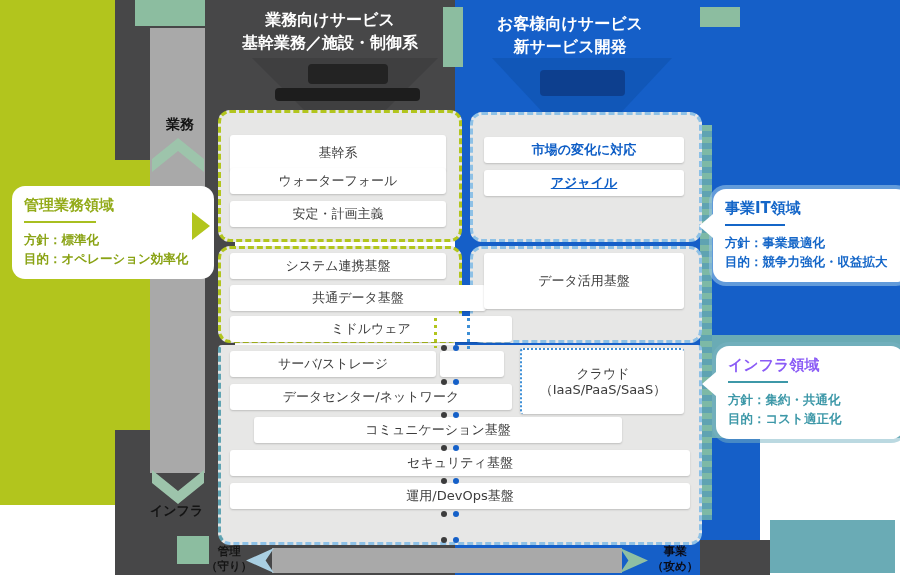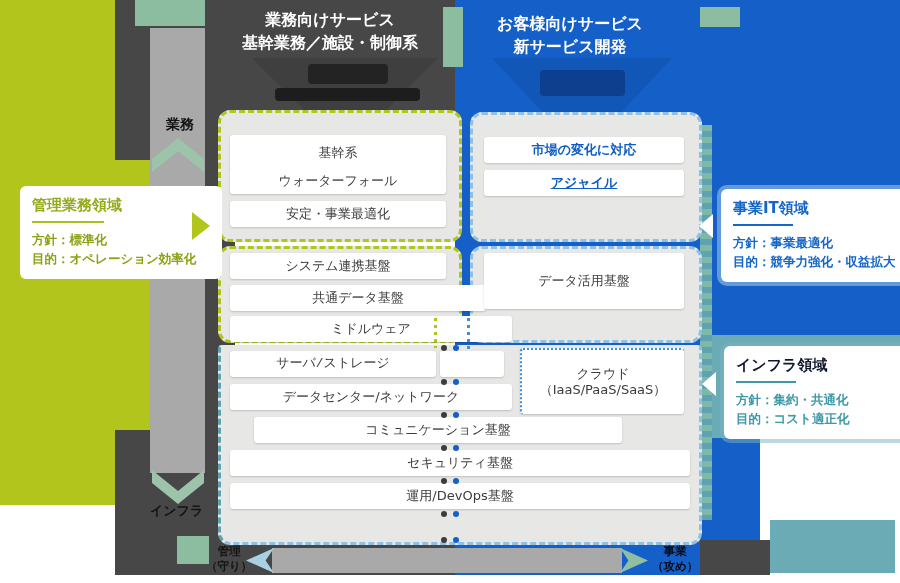--- a/index.html
+++ b/index.html
@@ -26,27 +26,27 @@
                 border-bottom:3px dashed #8ec1e6;border-top:none;
                 border-radius:4px 4px 12px 12px;}
   
   .row{position:absolute;background:#fff;border-radius:3px;display:flex;
        align-items:center;justify-content:center;font-size:13px;color:#3c3c3c;
        box-shadow:0 1px 2px rgba(0,0,0,.18);text-align:center;line-height:1.25;}
   .row.blue{color:#0e5ec6;font-weight:bold;}
   .row.col{flex-direction:column;}
   .cloudbox{border-top:2px dotted #3d8fd6;border-left:2px dotted #3d8fd6;}
   
-  .callout{position:absolute;background:#fff;border-radius:6px;padding:10px 12px;margin-left:8px;}
+  .callout{position:absolute;background:#fff;border-radius:13px;padding:10px 12px;}
   .callout .t{font-size:15px;font-weight:bold;}
   .callout .hr{height:2px;width:72px;margin:6px 0 7px 0;}
   .callout .b{font-size:12.5px;font-weight:bold;line-height:1.55;}
   .grn-txt{color:#93ab1a;} .grn-bar{background:#a8bf20;} .grn-body{color:#8aa315;}
   .blu-txt{color:#1466c8;} .blu-bar{background:#1466c8;} .blu-body{color:#1466c8;}
-  .tea-txt{color:#0f172a;} .tea-bar{background:#3d98a8;} .tea-body{color:#3d98a8;}
+  .tea-txt{color:#8b5cf6;} .tea-bar{background:#3d98a8;} .tea-body{color:#3d98a8;}
   .halo-blue{box-shadow:0 0 0 4px rgba(150,195,230,.6);}
   .halo-teal{box-shadow:0 0 0 4px rgba(120,180,195,.5);}
   
   .tri{position:absolute;width:0;height:0;}
   .chev{position:absolute;}
   .chev-up{clip-path:polygon(50% 0,100% 62%,100% 100%,50% 38%,0 100%,0 62%);background:#9dc4ab;}
   .chev-down{clip-path:polygon(0 0,50% 62%,100% 0,100% 38%,50% 100%,0 38%);background:#9dc4ab;}
   .chev-left{clip-path:polygon(100% 0,0 50%,100% 100%,70% 50%);background:#a9cfe2;}
   .chev-right{clip-path:polygon(0 0,100% 50%,0 100%,30% 50%);background:#8fbfa3;}
   
@@ -105,31 +105,31 @@
   <div class="abs obscure" style="left:540px;top:70px;width:85px;height:26px;background:#0d3f8e;"></div>
 
   <div class="panel b-grn" style="left:218px;top:110px;width:238px;height:126px;"></div>
   <div class="panel b-blu" style="left:470px;top:112px;width:226px;height:124px;"></div>
   <div class="panel b-grn" style="left:218px;top:246px;width:238px;height:91px;"></div>
   <div class="panel b-blu" style="left:470px;top:246px;width:226px;height:91px;"></div>
   <div class="panel panel-bottom" style="left:218px;top:345px;width:478px;height:197px;background:#e7e7e6;"></div>
 
   <div class="row" style="left:230px;top:135px;width:216px;height:37px;">基幹系</div>
   <div class="row" style="left:230px;top:168px;width:216px;height:26px;">ウォーターフォール</div>
-  <div class="row" style="left:230px;top:201px;width:216px;height:26px;">安定・事業最適化</div>
+  <div class="row" style="left:230px;top:201px;width:216px;height:26px;">安定・計画主義</div>
 
   <div class="row blue" style="left:484px;top:137px;width:200px;height:26px;">市場の変化に対応</div>
   <div class="row blue" style="left:484px;top:170px;width:200px;height:26px;text-decoration:underline;">アジャイル</div>
 
   <div class="row" style="left:230px;top:253px;width:216px;height:26px;">システム連携基盤</div>
   <div class="row" style="left:230px;top:285px;width:256px;height:26px;">共通データ基盤</div>
   <div class="row" style="left:484px;top:253px;width:200px;height:56px;">データ活用基盤</div>
 
   <div class="row" style="left:230px;top:316px;width:282px;height:26px;">ミドルウェア</div>
-  <div class="row" style="left:230px;top:351px;width:206px;height:26px;font-family:Liberation Mono, monospace;">サーバ/ストレージ</div>
+  <div class="row" style="left:230px;top:351px;width:206px;height:26px;">サーバ/ストレージ</div>
   <div class="row" style="left:440px;top:351px;width:64px;height:26px;"></div>
   <div class="row col cloudbox" style="left:520px;top:348px;width:162px;height:64px;">
     <div>クラウド</div>
     <div>（IaaS/PaaS/SaaS）</div>
   </div>
   <div class="row" style="left:230px;top:384px;width:282px;height:26px;">データセンター/ネットワーク</div>
   <div class="row" style="left:230px;top:417px;width:368px;height:26px;margin-left:24px;">コミュニケーション基盤</div>
   <div class="row" style="left:230px;top:450px;width:460px;height:26px;">セキュリティ基盤</div>
   <div class="row" style="left:230px;top:483px;width:460px;height:26px;">運用/DevOps基盤</div>
 

